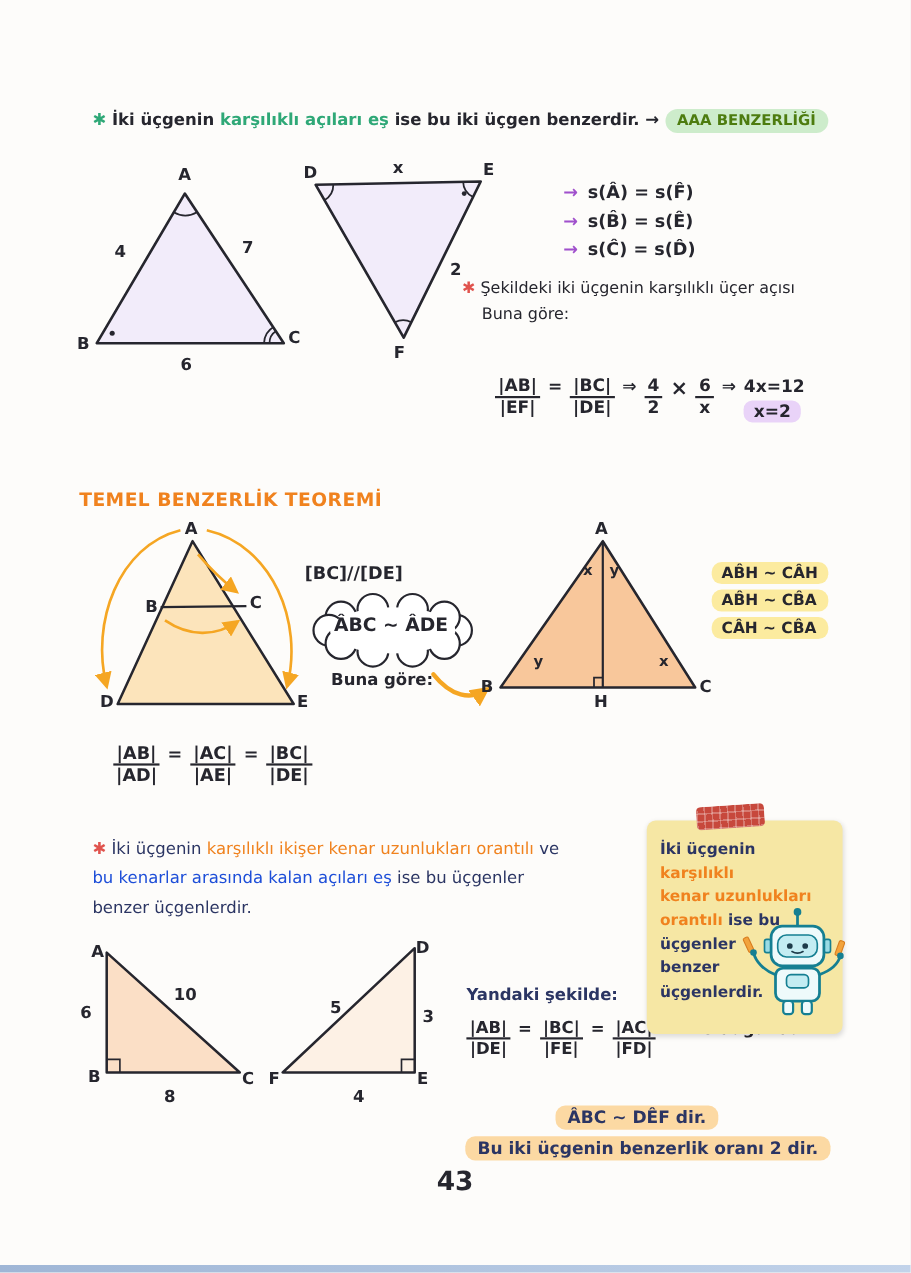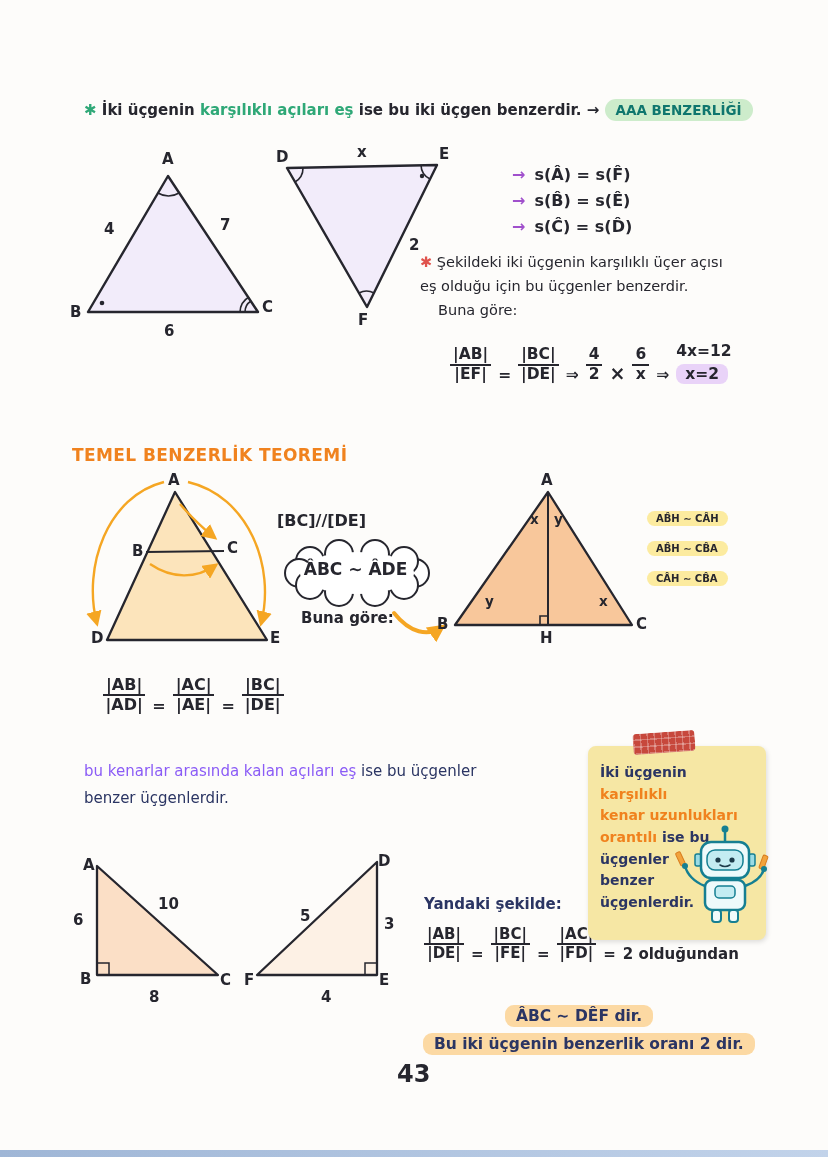--- a/index.html
+++ b/index.html
@@ -3,32 +3,32 @@
 <meta charset="utf-8">
 <style>
   *{margin:0;padding:0;box-sizing:border-box}
   html,body{background:#e9eaec}
   .page{position:relative;width:828px;height:1157px;margin:0 auto;background:#fdfcfa;
         font-family:"DejaVu Sans","Liberation Sans",sans-serif;color:#26262e;overflow:hidden;font-weight:bold}
   .abs{position:absolute}
   .t15{font-size:15px}
   .green{color:#2fa877}
   .orange{color:#f0821e}
-  .gold{color:#8b5cf6}
+  .gold{color:#1d4ed8}
   .navy{color:#2b3563}
   .purple{color:#a050cc}
   .red{color:#e0534d}
-  .badge{display:inline-block;background:#cdeccb;color:#0f766e;border-radius:13px;padding:3px 11px;font-size:13.5px}
+  .badge{display:inline-block;background:#cdeccb;color:#4d7c0f;border-radius:13px;padding:3px 11px;font-size:13.5px}
   .lbl{position:absolute;font-size:15px;font-weight:bold;color:#26262e;white-space:nowrap}
   .sm{font-size:13.5px}
   .frac{display:inline-flex;flex-direction:column;align-items:center;line-height:1.15}
   .frac>.n{border-bottom:2.2px solid currentColor;padding:0 3px}
-  .formula{display:flex;align-items:flex-end;gap:7px;font-size:15.5px}
+  .formula{display:flex;align-items:flex-start;gap:7px;font-size:15.5px}
   .eqrow{display:flex;gap:9px;font-size:16px;margin-bottom:7px;align-items:center}
-  .hlrow{background:#fceb9f;border-radius:9px;padding:2px 9px;margin-bottom:15px;font-size:10px;white-space:nowrap}
+  .hlrow{background:#fceb9f;border-radius:9px;padding:2px 9px;margin-bottom:5px;font-size:14px;white-space:nowrap}
   .pill-purple{display:inline-block;background:#e9d3f8;border-radius:8px;padding:1px 9px}
   .sticky{position:absolute;background:#f6e7a4;border-radius:8px;box-shadow:1px 2px 5px rgba(0,0,0,.13);padding:16px 10px 10px 12px;font-size:14px;line-height:1.55}
   .tape{position:absolute;background:#c7483c;border-radius:4px;transform:rotate(-4deg);
         background-image:repeating-linear-gradient(0deg,rgba(255,255,255,.28) 0 1.5px,transparent 1.5px 7px),
                          repeating-linear-gradient(90deg,rgba(255,255,255,.28) 0 1.5px,transparent 1.5px 7px)}
   .hl-peach{display:inline-block;background:#fcd9a3;border-radius:9px;padding:2px 11px;font-size:15.5px;white-space:nowrap}
   .bottom-strip{position:absolute;left:0;right:0;bottom:0;height:7px;background:linear-gradient(90deg,#9fb6d6,#c2d3ea)}
   .para{font-weight:normal}
 </style>
 </head>
@@ -83,21 +83,20 @@
       <span>s(B̂) = s(Ê)</span>
     </div>
     <div class="eqrow">
       <span class="purple">→</span>
       <span>s(Ĉ) = s(D̂)</span>
     </div>
   </div>
 
   <div class="abs para" style="left:420px;top:251px;width:345px;font-size:14.5px;line-height:1.65">
     <div><span class="red">✱</span> <span>Şekildeki iki üçgenin karşılıklı üçer açısı</span></div>
-    <div>eş olduğu için bu üçgenler benzerdir.</div>
     <div style="padding-left:18px">Buna göre:</div>
   </div>
 
   <div class="abs formula" style="left:450px;top:342px">
     <span class="frac">
         <span class="n">|AB|</span>
         <span>|EF|</span>
       </span>
     <span>=</span>
     <span class="frac">
@@ -204,20 +203,23 @@
         <span>|AE|</span>
       </span>
     <span>=</span>
     <span class="frac">
         <span class="n">|BC|</span>
         <span>|DE|</span>
       </span>
   </div>
 
   <div class="abs para navy" style="left:84px;top:758px;width:530px;font-size:15px;line-height:1.8">
+    <div>
+      <span class="red">✱</span><span> İki üçgenin </span><span class="orange">karşılıklı ikişer kenar uzunlukları orantılı</span><span> ve</span>
+    </div>
     <div>
       <span class="gold">bu kenarlar arasında kalan açıları eş</span><span> ise bu üçgenler</span>
     </div>
     <div>benzer üçgenlerdir.</div>
   </div>
 
   <svg class="abs" style="left:82px;top:852px" width="155" height="150" viewBox="0 0 155 150">
     <polygon points="15,14 15,123 136,123" fill="#fbdfc6" stroke="#26262e" stroke-width="2.3" stroke-linejoin="round"></polygon>
     <path d="M15,111 L27,111 L27,123" fill="none" stroke="#26262e" stroke-width="1.5"></path>
   </svg>

